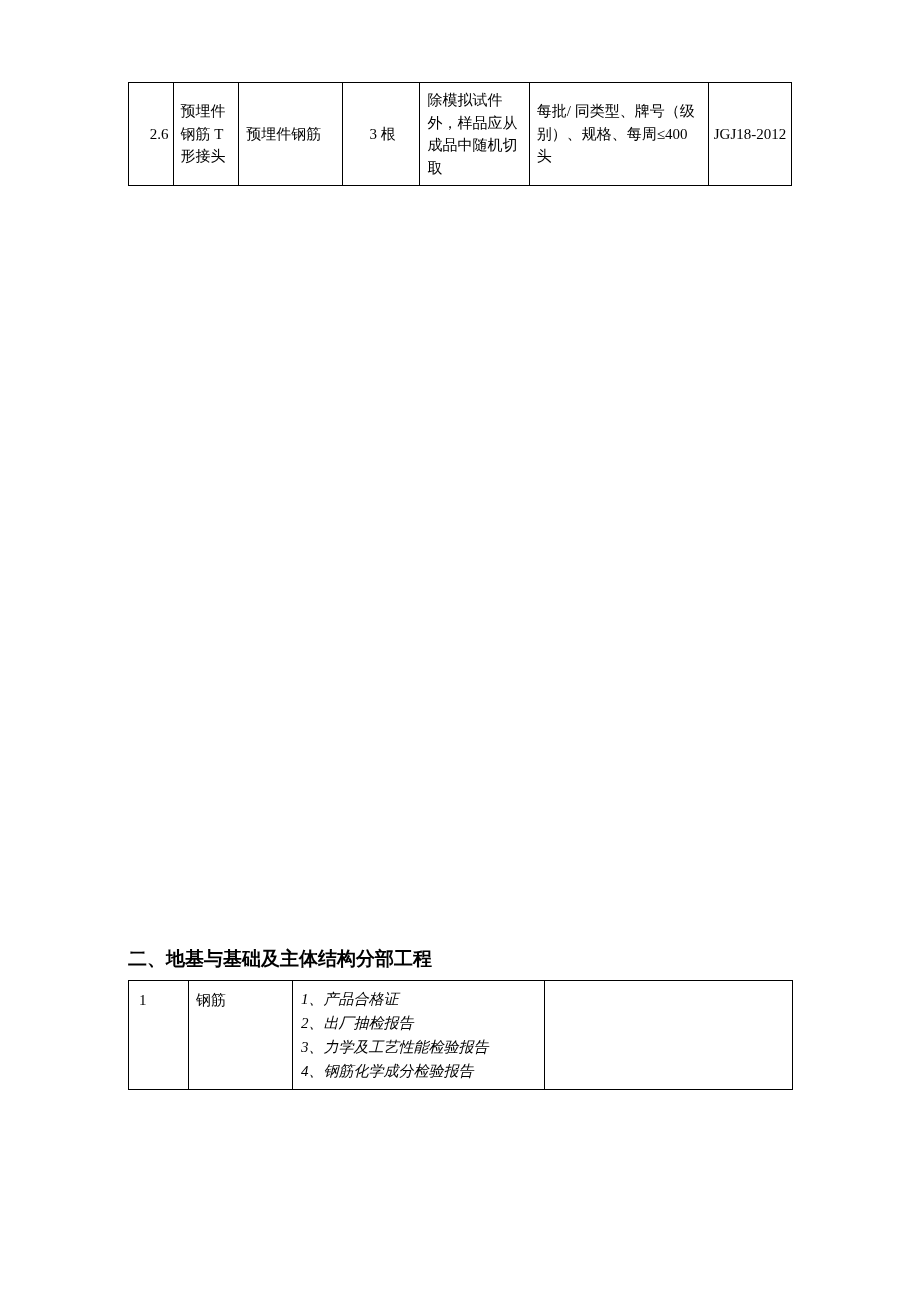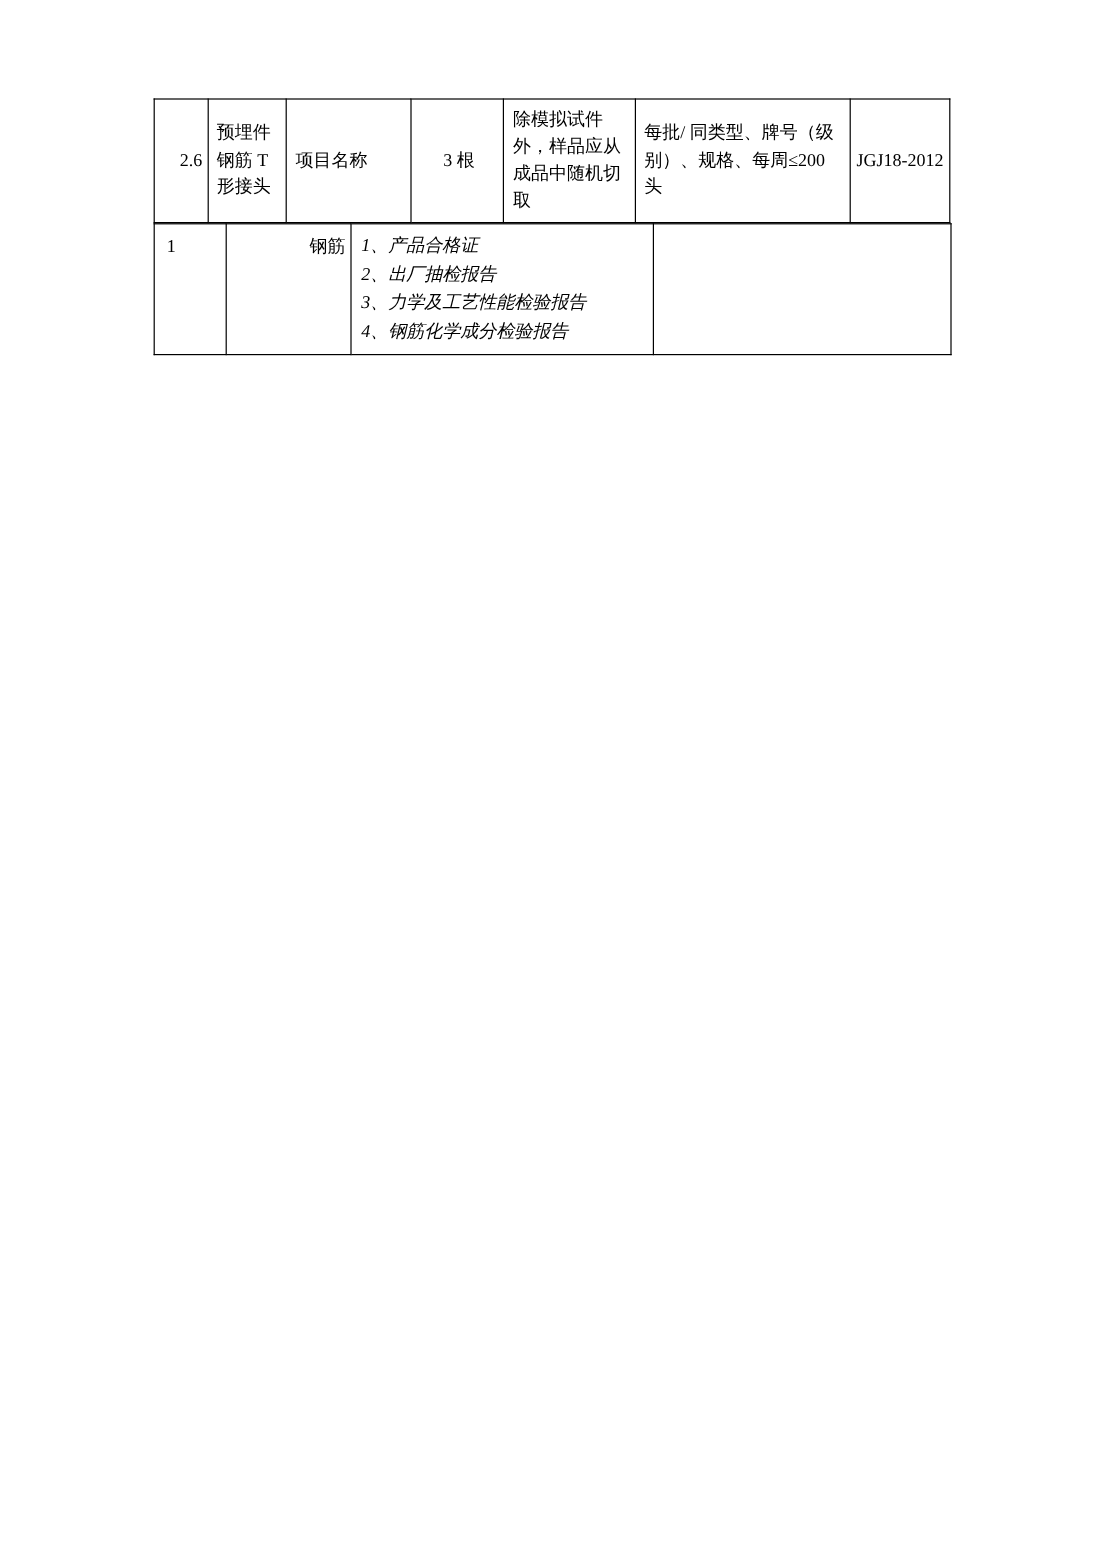--- a/index.html
+++ b/index.html
@@ -47,47 +47,48 @@
       font-family: "SimHei", "黑体", sans-serif;
       font-size: 19px;
       font-weight: bold;
       margin-top: 760px;
       margin-bottom: 8px;
     }
     .t2 {
       width: 664px;
     }
     .t2 .c1 { width: 60px; text-align: center; }
-    .t2 .c2 { width: 104px; text-align: right; padding-left: 7px; }
+    .t2 .c2 { width: 104px; text-align: left; padding-left: 7px; }
     .t2 .c3 { width: 252px; text-align: left; padding-left: 8px; }
     .t2 .c4 { width: 248px; text-align: center; }
     .t2 .header td { text-align: center; }
     .t2 .r2 .c1 { vertical-align: top; padding-top: 8px; text-align: left; padding-left: 10px; }
     .t2 .r2 .c2 { vertical-align: top; padding-top: 8px; }
     .t2 .r2 .c3 { vertical-align: top; padding-top: 6px; line-height: 1.6; font-style: italic; }
   </style>
 </head>
 <body>
 
 <div class="page-content">
 
   <table class="t1">
     <tbody>
         <tr class="r1">
       <td class="c1">2.6</td>
       <td class="c2">预埋件钢筋 T 形接头</td>
-      <td class="c3">项目名称</td>
+      <td class="c3">预埋件钢筋</td>
       <td class="c4">3 根</td>
       <td class="c5">除模拟试件外，样品应从成品中随机切取</td>
-      <td class="c6">每批/ 同类型、牌号（级别）、规格、每周≤200 头</td>
+      <td class="c6">每批/ 同类型、牌号（级别）、规格、每周≤400 头</td>
       <td class="c7">JGJ18-2012</td>
     </tr>
   </tbody>
     </table>
 
+  <div class="section-title">二、地基与基础及主体结构分部工程</div>
 
   <table class="t2">
     <tbody>
     <tr class="r2">
       <td class="c1">1</td>
       <td class="c2">钢筋</td>
       <td class="c3">1、产品合格证<br>2、出厂抽检报告<br>3、力学及工艺性能检验报告<br>4、钢筋化学成分检验报告</td>
       <td class="c4"></td>
     </tr>
   </tbody>

